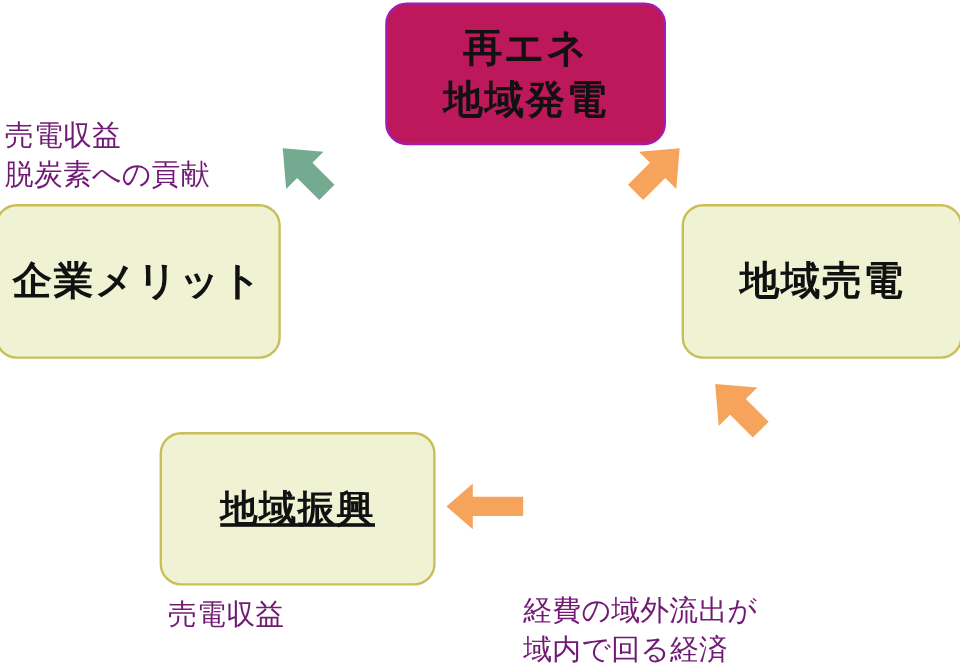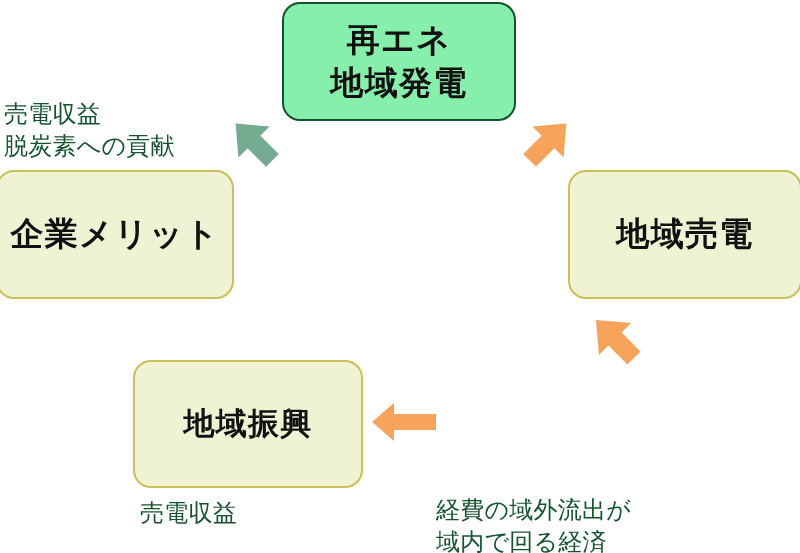--- a/index.html
+++ b/index.html
@@ -27,39 +27,40 @@
     justify-content: center;
     text-align: center;
     border-radius: 18px;
     font-weight: bold;
     color: #111111;
     line-height: 1.28;
     letter-spacing: 0.04em;
     white-space: pre-line;
   }
   .node.gray {
-    background: #86efac;
-    border: 2px solid #14532d;
+    background: #be185d;
+    border: 2px solid #a21caf;
+    margin-left: 39px;
   }
   .node.yellow {
     background: #eff3d4;
     border: 2px solid #c9bf58;
   }
 
   #node-gen   { left: 282px; top: 2px;   width: 234px; height: 119px; font-size: 33px; }
   #node-corp  { left: -4px;  top: 170px; width: 238px; height: 129px; font-size: 33px; }
   #node-sale  { left: 568px; top: 170px; width: 234px; height: 129px; font-size: 33px; }
   #node-econ  { left: 435px; top: 360px; width: 229px; height: 121px; font-size: 31px; }
-  #node-local { left: 133px; top: 360px; width: 230px; height: 128px; font-size: 31px; }
+  #node-local { left: 133px; top: 360px; width: 230px; height: 128px; font-size: 31px; text-decoration: underline; }
 
   
   .caption {
     position: absolute;
     font-size: 24px;
-    color: #14532d;
+    color: #701a75;
     line-height: 1.32;
     white-space: pre-line;
     letter-spacing: 0.01em;
   }
   #cap-corp  { left: 4px;   top: 98px; }
   #cap-sale  { left: 572px; top: 98px; }
   #cap-econ  { left: 436px; top: 494px; }
   #cap-local { left: 140px; top: 497px; }
 
   

